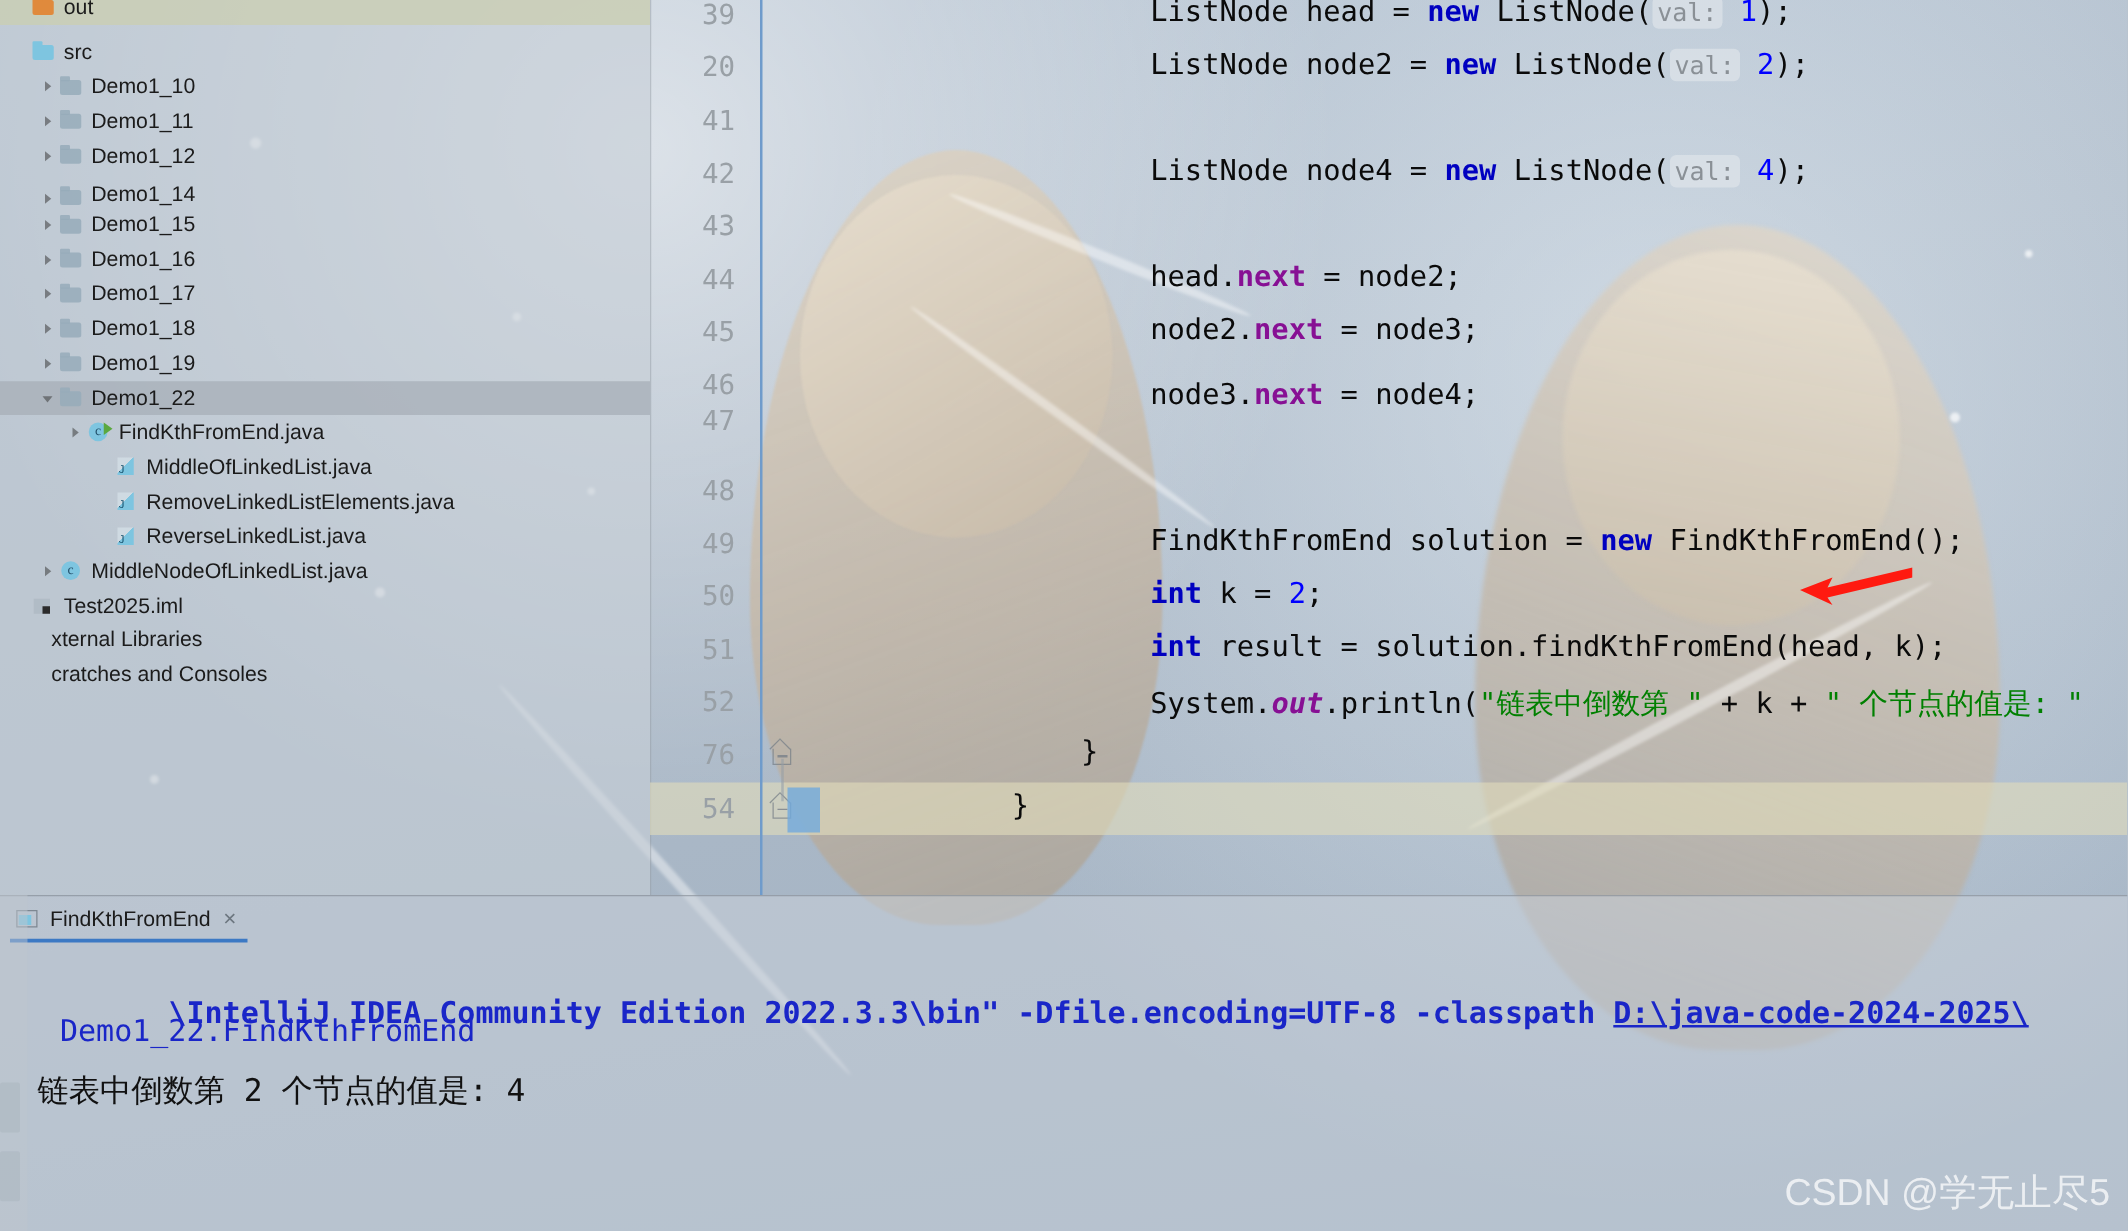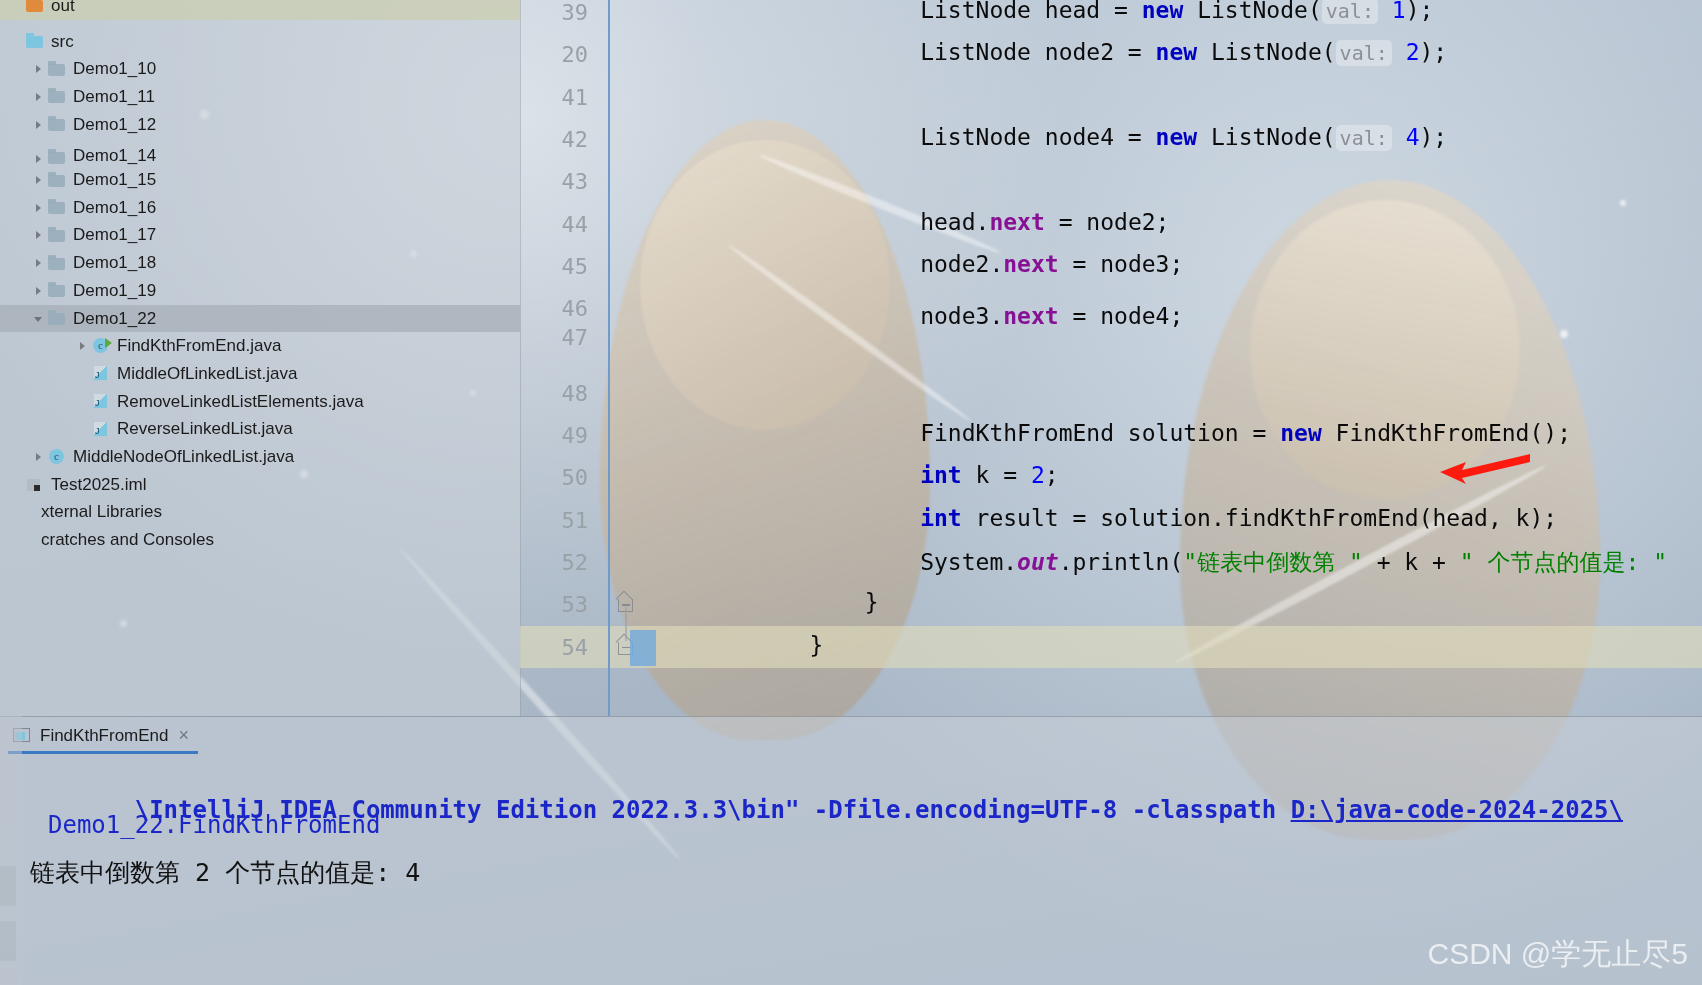--- a/index.html
+++ b/index.html
@@ -205,21 +205,21 @@
         <div class="tree-row" style="position: absolute; left: 0px; top: 277px; width: 520px; padding-left: 32px; box-sizing: border-box;">
           <span class="arrow closed"></span>
           <span class="ic ic-folder"></span>
           <span>Demo1_19</span>
         </div>
         <div class="tree-row sel" style="position: absolute; left: 0px; top: 304.7px; width: 520px; padding-left: 32px; box-sizing: border-box;">
           <span class="arrow open"></span>
           <span class="ic ic-folder"></span>
           <span>Demo1_22</span>
         </div>
-        <div class="tree-row" style="position: absolute; left: 0px; top: 332.4px; width: 520px; padding-left: 54px; box-sizing: border-box; margin-left: 22px;">
+        <div class="tree-row" style="position: absolute; left: 0px; top: 332.4px; width: 520px; padding-left: 54px; box-sizing: border-box;">
           <span class="arrow closed"></span>
           <span class="ic ic-class ic-class-run"></span>
           <span>FindKthFromEnd.java</span>
         </div>
         <div class="tree-row" style="position: absolute; left: 0px; top: 360.1px; width: 520px; padding-left: 76px; box-sizing: border-box;">
           <span class="arrow none"></span>
           <span class="ic ic-java"></span>
           <span>MiddleOfLinkedList.java</span>
         </div>
         <div class="tree-row" style="position: absolute; left: 0px; top: 387.8px; width: 520px; padding-left: 76px; box-sizing: border-box;">
@@ -306,21 +306,21 @@
         </div>
         <div class="ed-line" style="top: 498.6px;">
           <div class="gutter-num" style="top: 9px;">51</div>
           <div class="code" style="left: 234px; top: 6px;"><span>            </span><span class="kw">int</span><span> result = solution.findKthFromEnd(head, k);</span></div>
         </div>
         <div class="ed-line" style="top: 540.9px; padding-left: 42px;">
           <div class="gutter-num" style="top: 9px;">52</div>
           <div class="code" style="left: 234px; top: 6px;"><span>            System.</span><span class="fld-i">out</span><span>.println(</span><span class="str">"链表中倒数第 "</span><span> + k + </span><span class="str">" 个节点的值是: "</span></div>
         </div>
         <div class="ed-line" style="top: 583.2px;">
-          <div class="gutter-num" style="top: 9px;">53</div>
+          <div class="gutter-num" style="top: 9px;">76</div>
           <div class="fold-ic" style="top: 10px;">
             <div class="fold-house"></div>
             <div class="fold-minus"></div>
           </div>
           <div class="code" style="left: 234px; top: 6px;"><span>        }</span></div>
         </div>
         <div class="caret-line" style="top: 625.5px;"></div>
         <div class="ed-line" style="top: 625.5px;">
           <div class="gutter-num" style="top: 9px;">54</div>
           <div class="fold-ic" style="top: 10px;">

